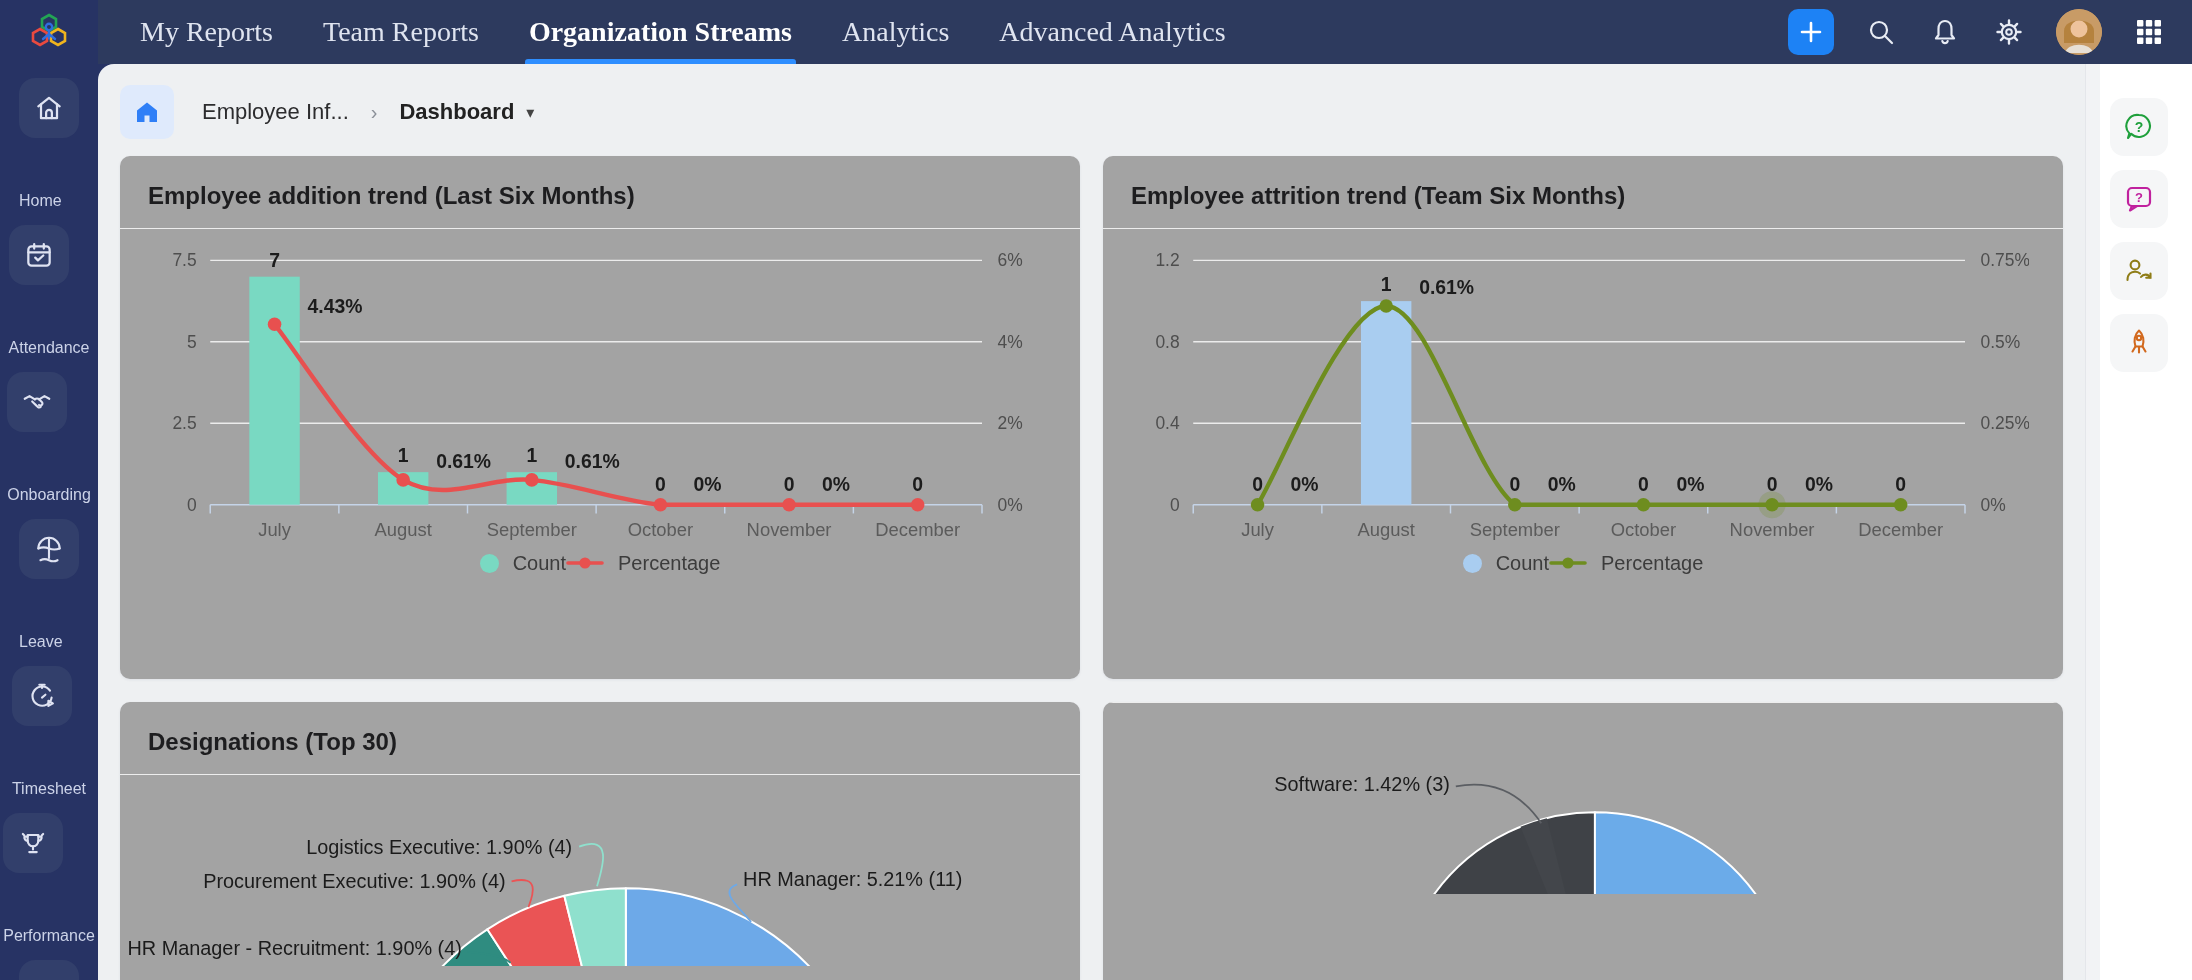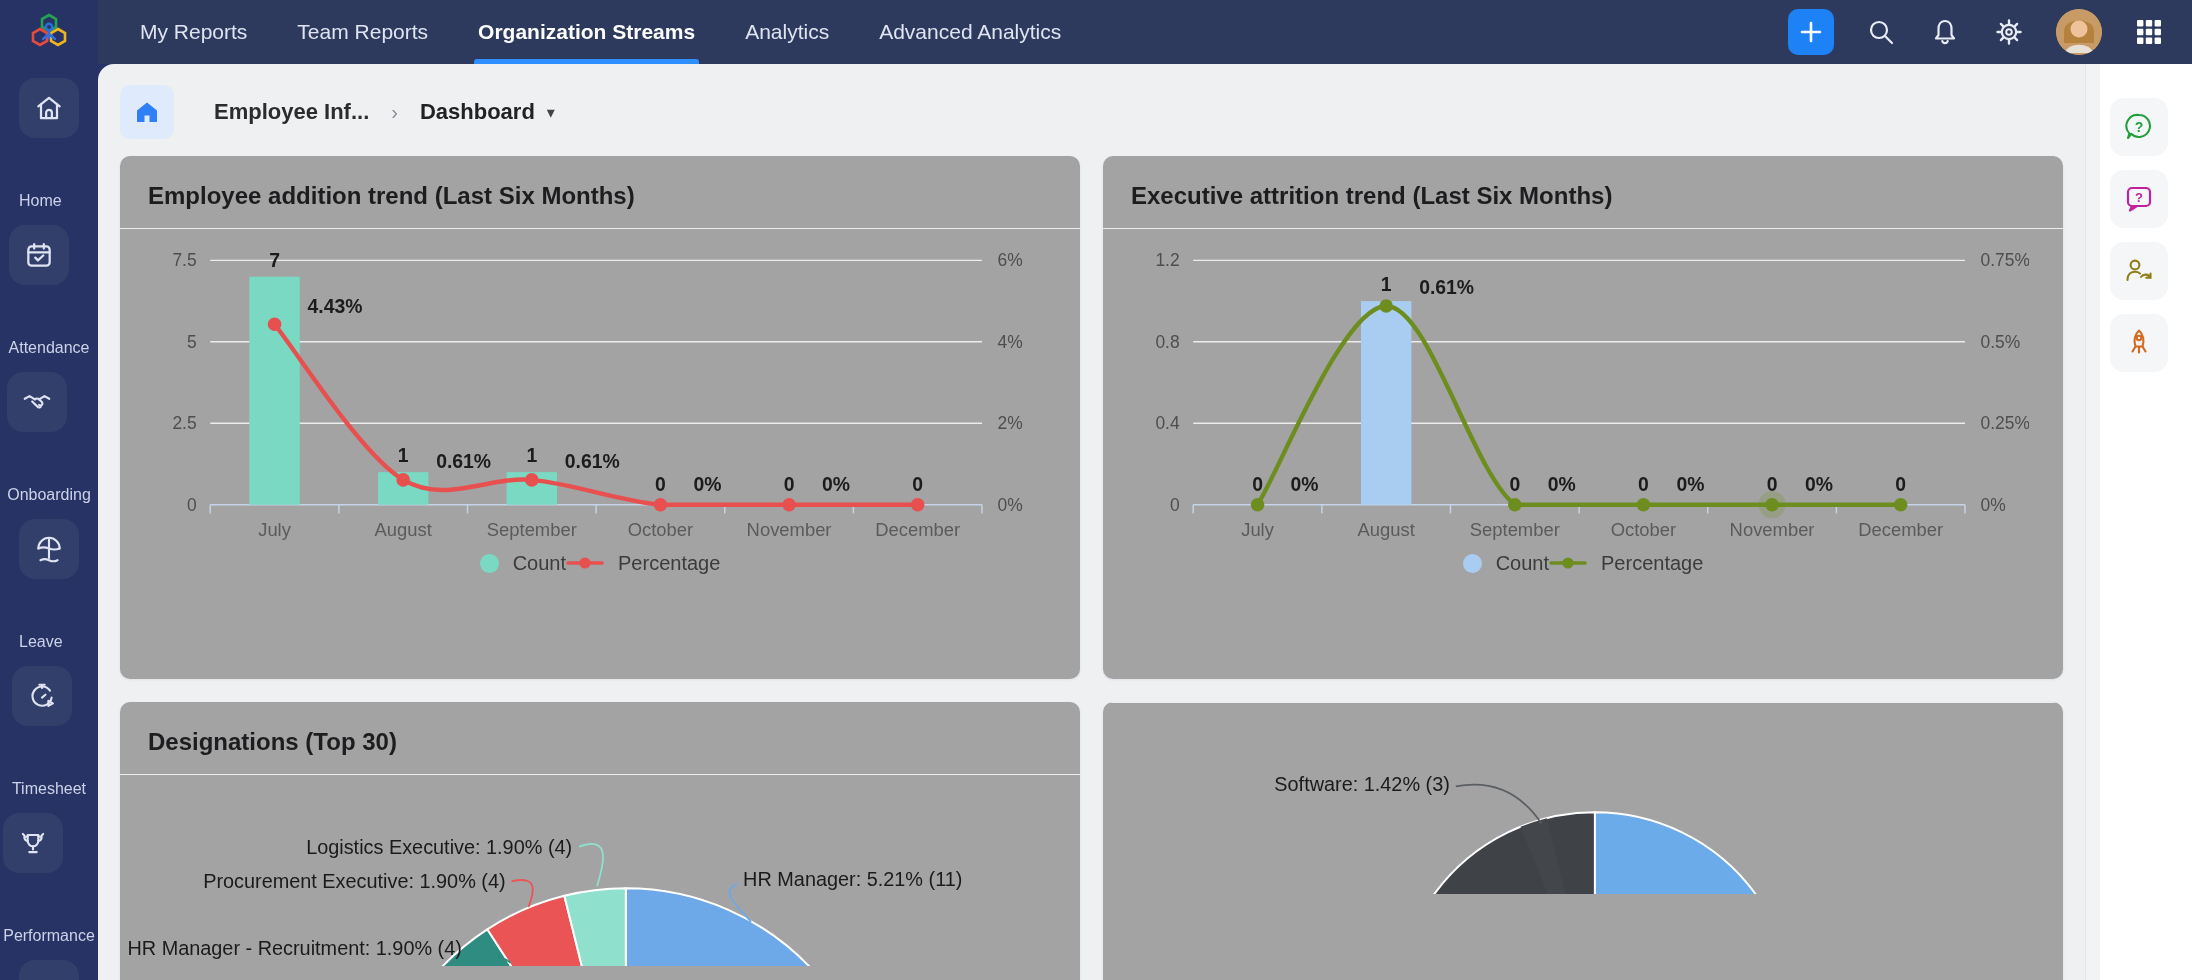--- a/index.html
+++ b/index.html
@@ -6,21 +6,21 @@
   html,body { width:2192px; height:980px; overflow:hidden;
     font-family:"Liberation Sans", sans-serif; background:#273364; }
 
   
   .topnav { position:absolute; left:0; top:0; width:2192px; height:64px;
     background:#2d3a5e; display:flex; align-items:center; z-index:5; }
   .logo-block { width:98px; height:64px; background:#273364;
     display:flex; align-items:center; justify-content:center; flex:0 0 auto; }
   .tabs { display:flex; align-items:center; gap:50px; padding-left:42px; height:100%; }
   .tab { position:relative; height:100%; display:flex; align-items:center;
-    color:#dfe4f0; font-size:21px; font-weight:500; cursor:pointer; white-space:nowrap; }
+    color:#dfe4f0; font-size:28px; font-weight:500; cursor:pointer; white-space:nowrap;font-family:Liberation Serif, serif; }
   .tab.active { color:#ffffff; font-weight:700; }
   .tab.active .underline { position:absolute; left:-4px; right:-4px; bottom:0;
     height:5px; background:#2e8eff; border-radius:3px 3px 0 0; }
   .nav-right { margin-left:auto; display:flex; align-items:center; gap:30px; padding-right:26px; }
   .add-btn { width:46px; height:46px; border-radius:10px; background:#1d82f5;
     display:flex; align-items:center; justify-content:center; cursor:pointer; }
   .nav-icon { width:34px; height:34px; display:flex; align-items:center;
     justify-content:center; cursor:pointer; }
   .avatar { width:46px; height:46px; border-radius:50%; overflow:hidden; cursor:pointer;
     background:#c89b66; }
@@ -34,21 +34,21 @@
   .side-tile { width:60px; height:60px; border-radius:16px; background:#323f6b;
     display:flex; align-items:center; justify-content:center; }
   .side-label { margin-top:7px; font-size:16px; color:#ccd3e8; }
 
   
   .main { position:absolute; left:98px; top:64px; width:1987px; bottom:-300px;
     background:#eef0f2; border-top-left-radius:16px; padding:20px 22px 0 22px; }
   .breadcrumb { display:flex; align-items:center; height:56px; margin-bottom:16px; }
   .home-tile { width:54px; height:54px; border-radius:10px; background:#dfeafc;
     display:flex; align-items:center; justify-content:center; cursor:pointer; }
-  .bc-text { font-size:22px; color:#2c2c2e; font-weight:700; margin-left:40px; cursor:pointer; }
+  .bc-text { font-size:22px; color:#2c2c2e; font-weight:400; margin-left:28px; cursor:pointer; }
   .bc-sep { font-size:20px; color:#8a8f98; margin:0 22px; }
   .bc-current { font-size:22px; color:#222; font-weight:700; cursor:pointer; }
   .bc-caret { font-size:16px; color:#444; margin-left:12px; cursor:pointer; }
 
   .grid { display:grid; grid-template-columns:1fr 1fr; gap:23px; }
   .card { background:#a3a3a3; border-radius:10px; box-shadow:0 1px 3px rgba(35,47,92,.07); overflow:hidden; }
   .card.row1 { height:523px; }
   .card.row2 { height:560px; }
   .card-title { font-size:24px; font-weight:700; color:#1d1d1f; padding:26px 28px 18px 28px; }
   .card-divider { height:1px; background:#ededed; margin:0; }
@@ -319,21 +319,21 @@
               <line x1="2" y1="7" x2="36" y2="7" stroke="#e8504f" stroke-width="3.6" stroke-linecap="round"></line>
                 <circle cx="19" cy="7" r="5.6" fill="#e8504f"></circle>
             </svg>
             <span class="legend-text">Percentage</span>
           </div>
         </div>
       </div>
     </div>
 
     <div class="card row1">
-      <div class="card-title">Executive attrition trend (Last Six Months)</div>
+      <div class="card-title">Employee attrition trend (Team Six Months)</div>
       <div class="card-divider"></div>
       <div class="chart-body">
         <svg id="combo1" viewBox="0 0 920 312" width="100%">
             <text x="44" y="278" text-anchor="end" class="tick">0</text>
             <line x1="58" y1="188" x2="854" y2="188" stroke="#ececec" stroke-width="1.5"></line>
             <text x="44" y="194" text-anchor="end" class="tick">0.4</text>
             <line x1="58" y1="103.99999999999997" x2="854" y2="103.99999999999997" stroke="#ececec" stroke-width="1.5"></line>
             <text x="44" y="109.99999999999997" text-anchor="end" class="tick">0.8</text>
             <line x1="58" y1="20" x2="854" y2="20" stroke="#ececec" stroke-width="1.5"></line>
             <text x="44" y="26" text-anchor="end" class="tick">1.2</text>

